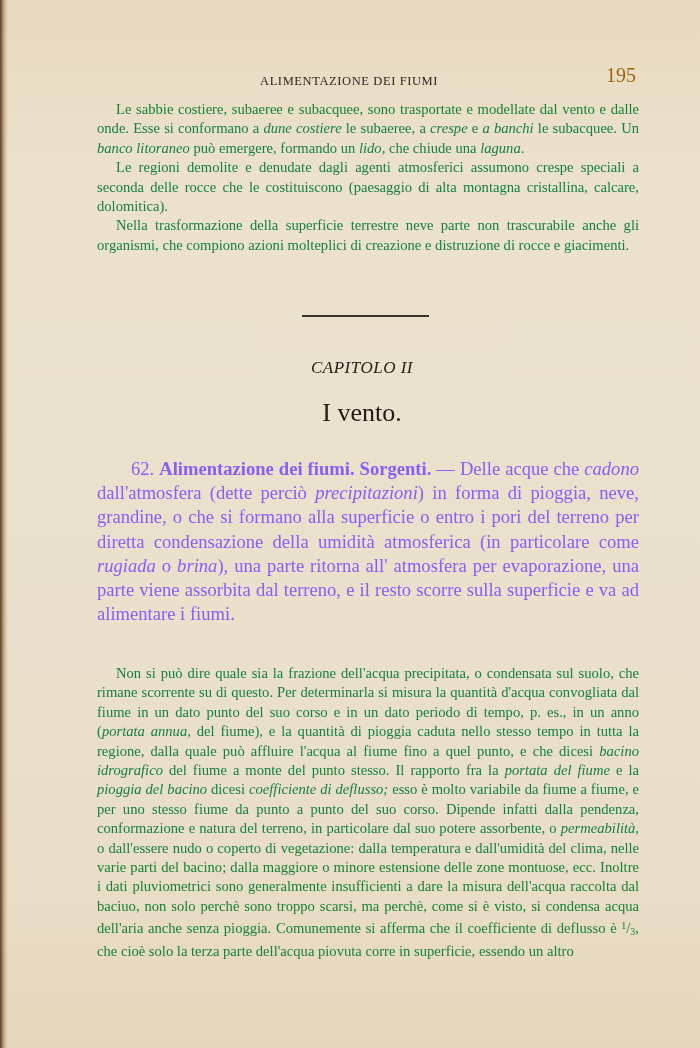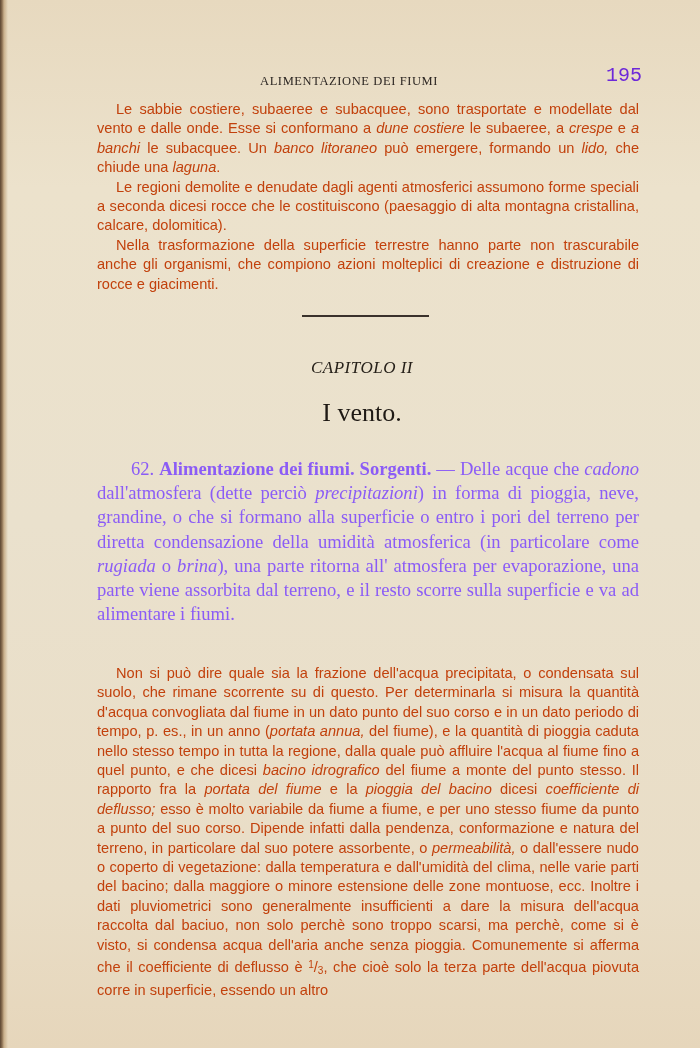--- a/index.html
+++ b/index.html
@@ -15,26 +15,26 @@
     background: linear-gradient(90deg, #5b4632 0px, #8a6f52 2px, #c9b08c 4px, rgba(220,200,170,0) 8px);
   }
   .page { position: absolute; left: 0; top: 0; width: 628px; height: 1048px; margin-left: 12px; }
   .running-head {
     position: absolute; top: 74px; left: 248px;
     font-family: "Liberation Serif", serif; font-size: 12.5px; letter-spacing: 0.6px;
     color: #2c2622;
   }
   .page-number {
     position: absolute; top: 64px; left: 594px;
-    font-family: Liberation Mono, monospace; font-size: 20px; color: #6d28d9; text-align: right;
+    font-family: Liberation Serif, serif; font-size: 20px; color: #a16207; text-align: right;
   }
   .block { position: absolute; left: 85px; width: 542px; }
   .small {
-    font-family: Liberation Sans, sans-serif; font-size: 14.6px; line-height: 19.4px;
-    text-align: justify; color: #c2410c;
+    font-family: Liberation Serif, serif; font-size: 14.6px; line-height: 19.4px;
+    text-align: justify; color: #15803d;
   }
   .small p { margin: 0; text-indent: 19px; }
   .rule {
     position: absolute; top: 315px; left: 290px; width: 127px; height: 1.5px; background: #3a322c;
   }
   .chapter-label {
     position: absolute; top: 358px; left: 0; width: 700px; text-align: center;
     font-family: "Liberation Serif", serif; font-size: 17px; letter-spacing: 0.5px; color: #262019; font-style: italic;
   }
   .chapter-title {
@@ -55,22 +55,22 @@
 <body>
 
 <div class="left-edge"></div>
 
 <div class="page">
   <div class="running-head">ALIMENTAZIONE DEI FIUMI</div>
   <div class="page-number">195</div>
 
   <div class="block small" style="top:100px;">
     <p><span>Le sabbie costiere, subaeree e subacquee, sono trasportate e modellate dal vento e dalle onde. Esse si conformano a </span><span class="i">dune costiere</span><span> le subaeree, a </span><span class="i">crespe</span><span> e </span><span class="i">a banchi</span><span> le subacquee. Un </span><span class="i">banco litoraneo</span><span> può emergere, formando un </span><span class="i">lido,</span><span> che chiude una </span><span class="i">laguna</span><span>.</span></p>
-    <p>Le regioni demolite e denudate dagli agenti atmosferici assumono forme speciali a seconda dicesi rocce che le costituiscono (paesaggio di alta montagna cristallina, calcare, dolomitica).</p>
-    <p>Nella trasformazione della superficie terrestre hanno parte non trascurabile anche gli organismi, che compiono azioni molteplici di creazione e distruzione di rocce e giacimenti.</p>
+    <p>Le regioni demolite e denudate dagli agenti atmosferici assumono crespe speciali a seconda delle rocce che le costituiscono (paesaggio di alta montagna cristallina, calcare, dolomitica).</p>
+    <p>Nella trasformazione della superficie terrestre neve parte non trascurabile anche gli organismi, che compiono azioni molteplici di creazione e distruzione di rocce e giacimenti.</p>
   </div>
 
   <div class="rule"></div>
 
   <div class="chapter-label">CAPITOLO II</div>
   <div class="chapter-title">I vento.</div>
 
   <div class="block large" style="top:457px;">
     <p><span>62.</span> <span class="b">Alimentazione dei fiumi. Sorgenti.</span><span><span> — Delle acque che </span><span class="i">cadono</span><span> dall'atmosfera (dette perciò </span><span class="i">precipitazioni</span><span>) in forma di pioggia, neve, grandine, o che si formano alla superficie o entro i pori del terreno per diretta condensazione della umidità atmosferica (in particolare come </span><span class="i">rugiada</span><span> o </span><span class="i">brina</span><span>), una parte ritorna all' atmosfera per evaporazione, una parte viene assorbita dal terreno, e il resto scorre sulla superficie e va ad alimentare i fiumi.</span></span></p>
   </div>

